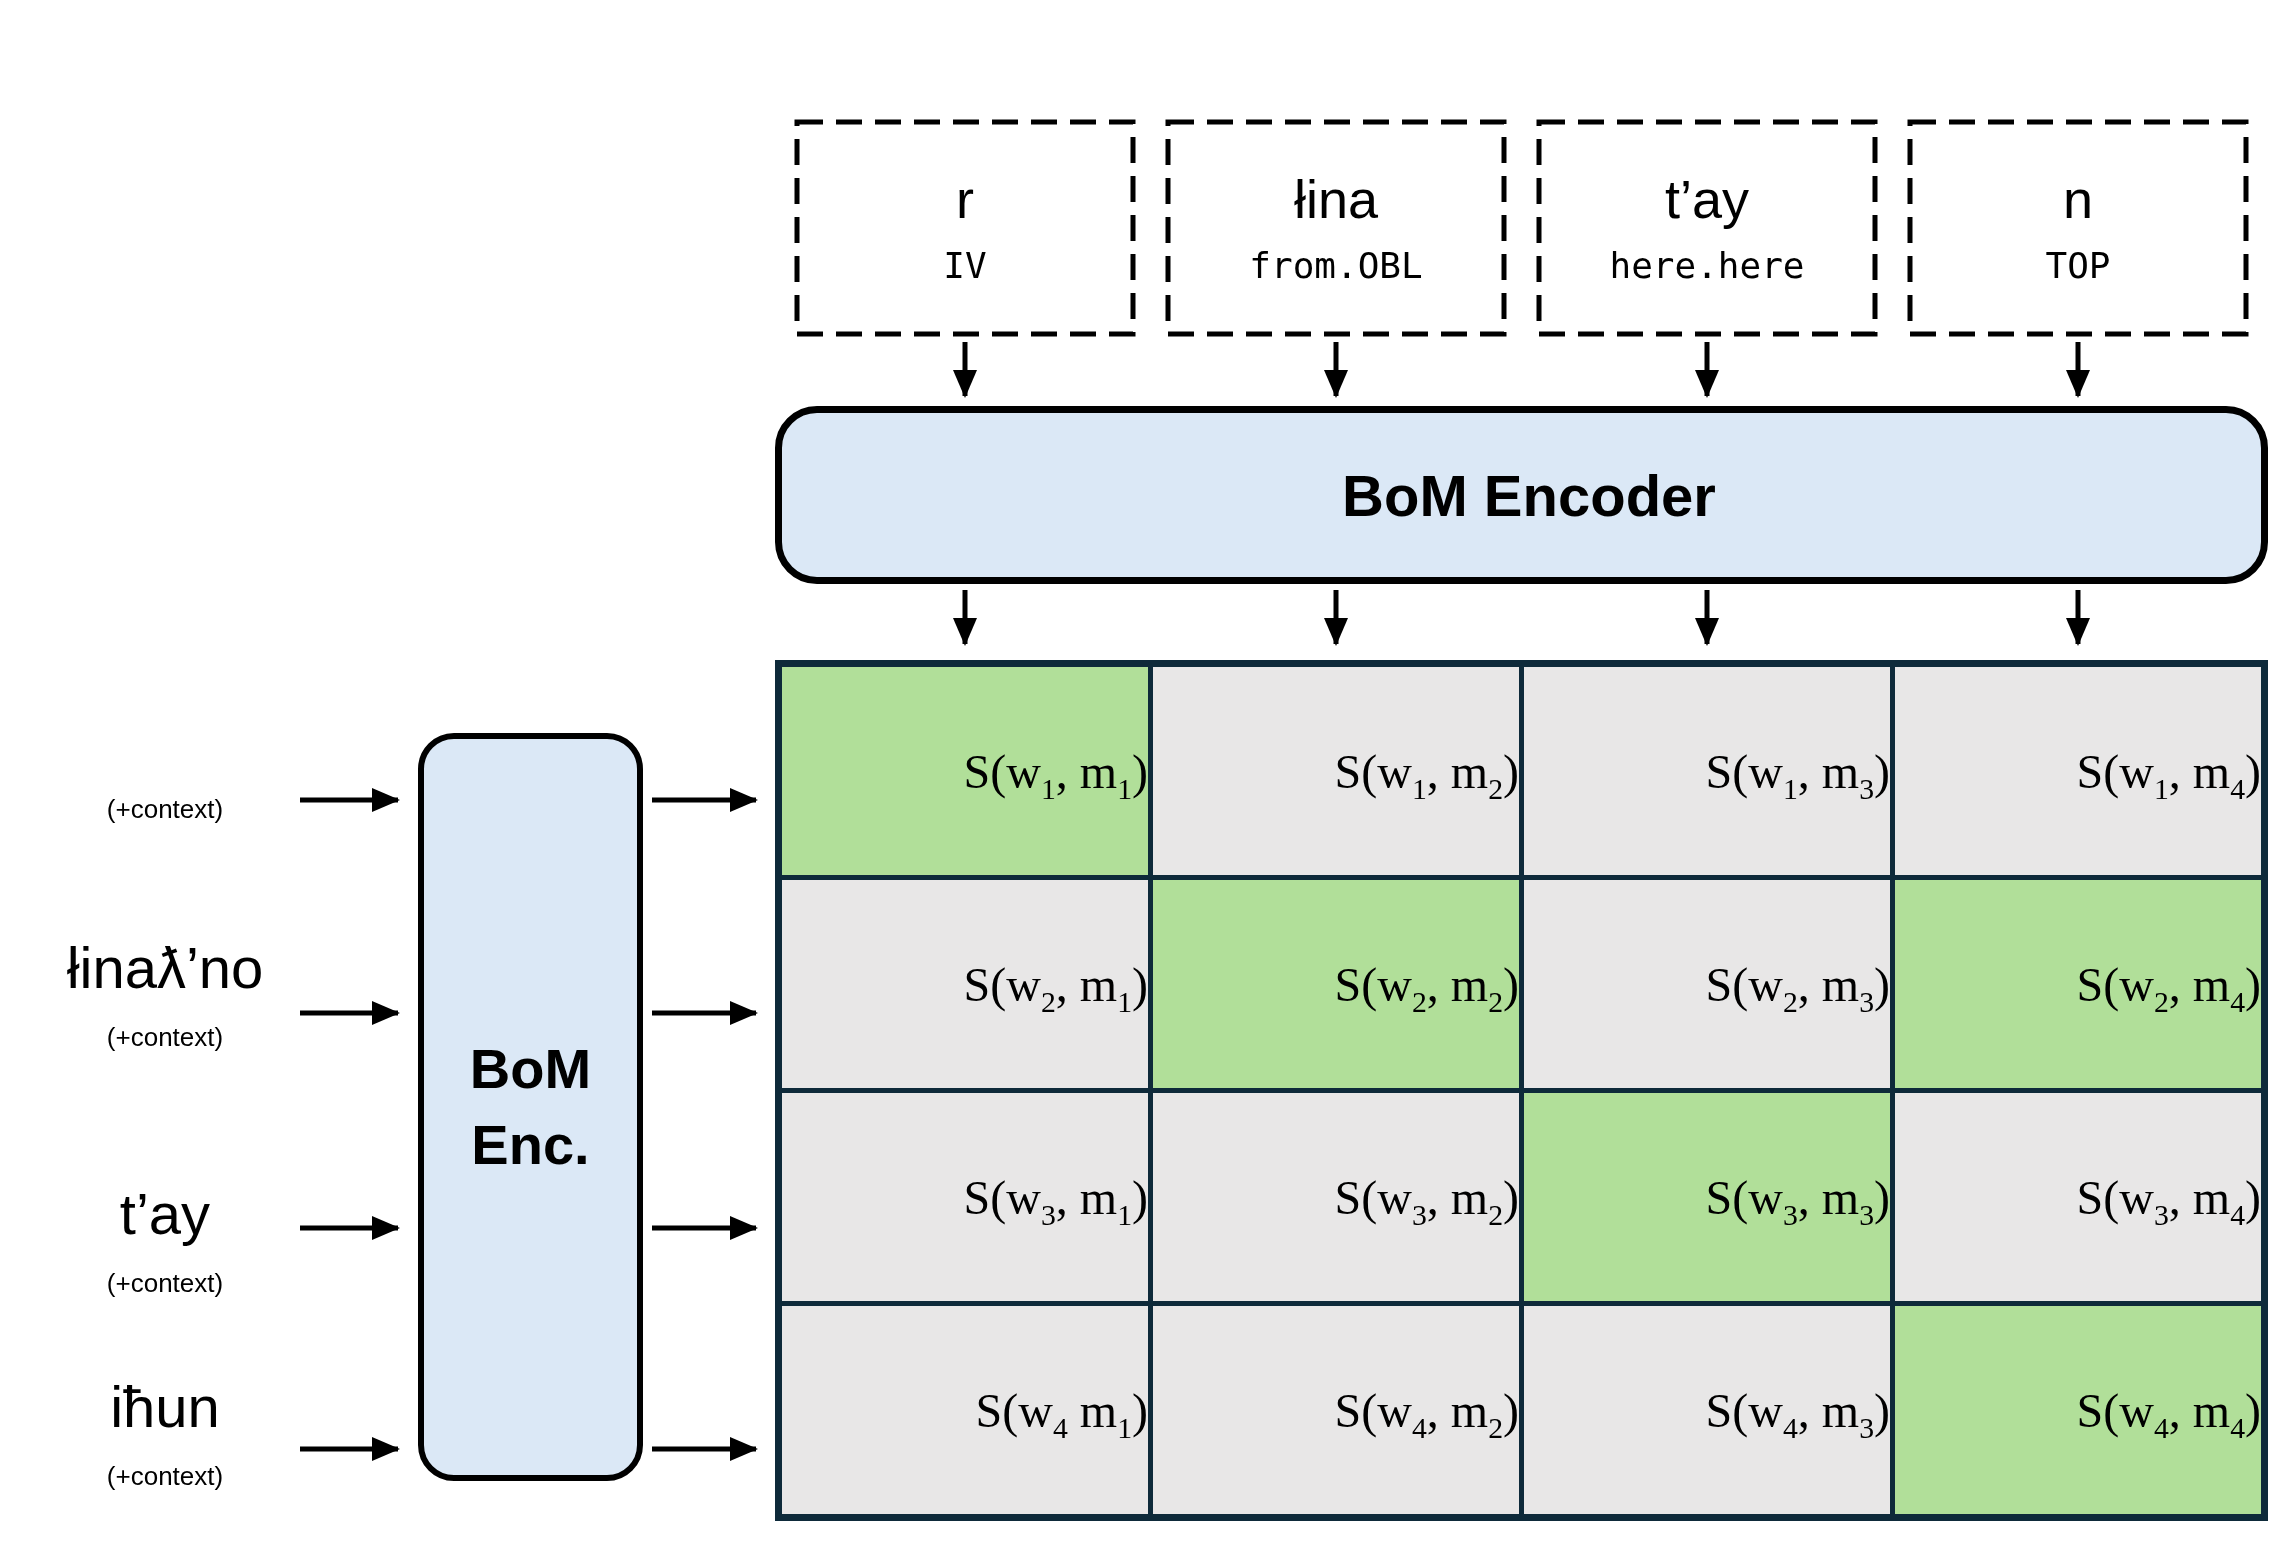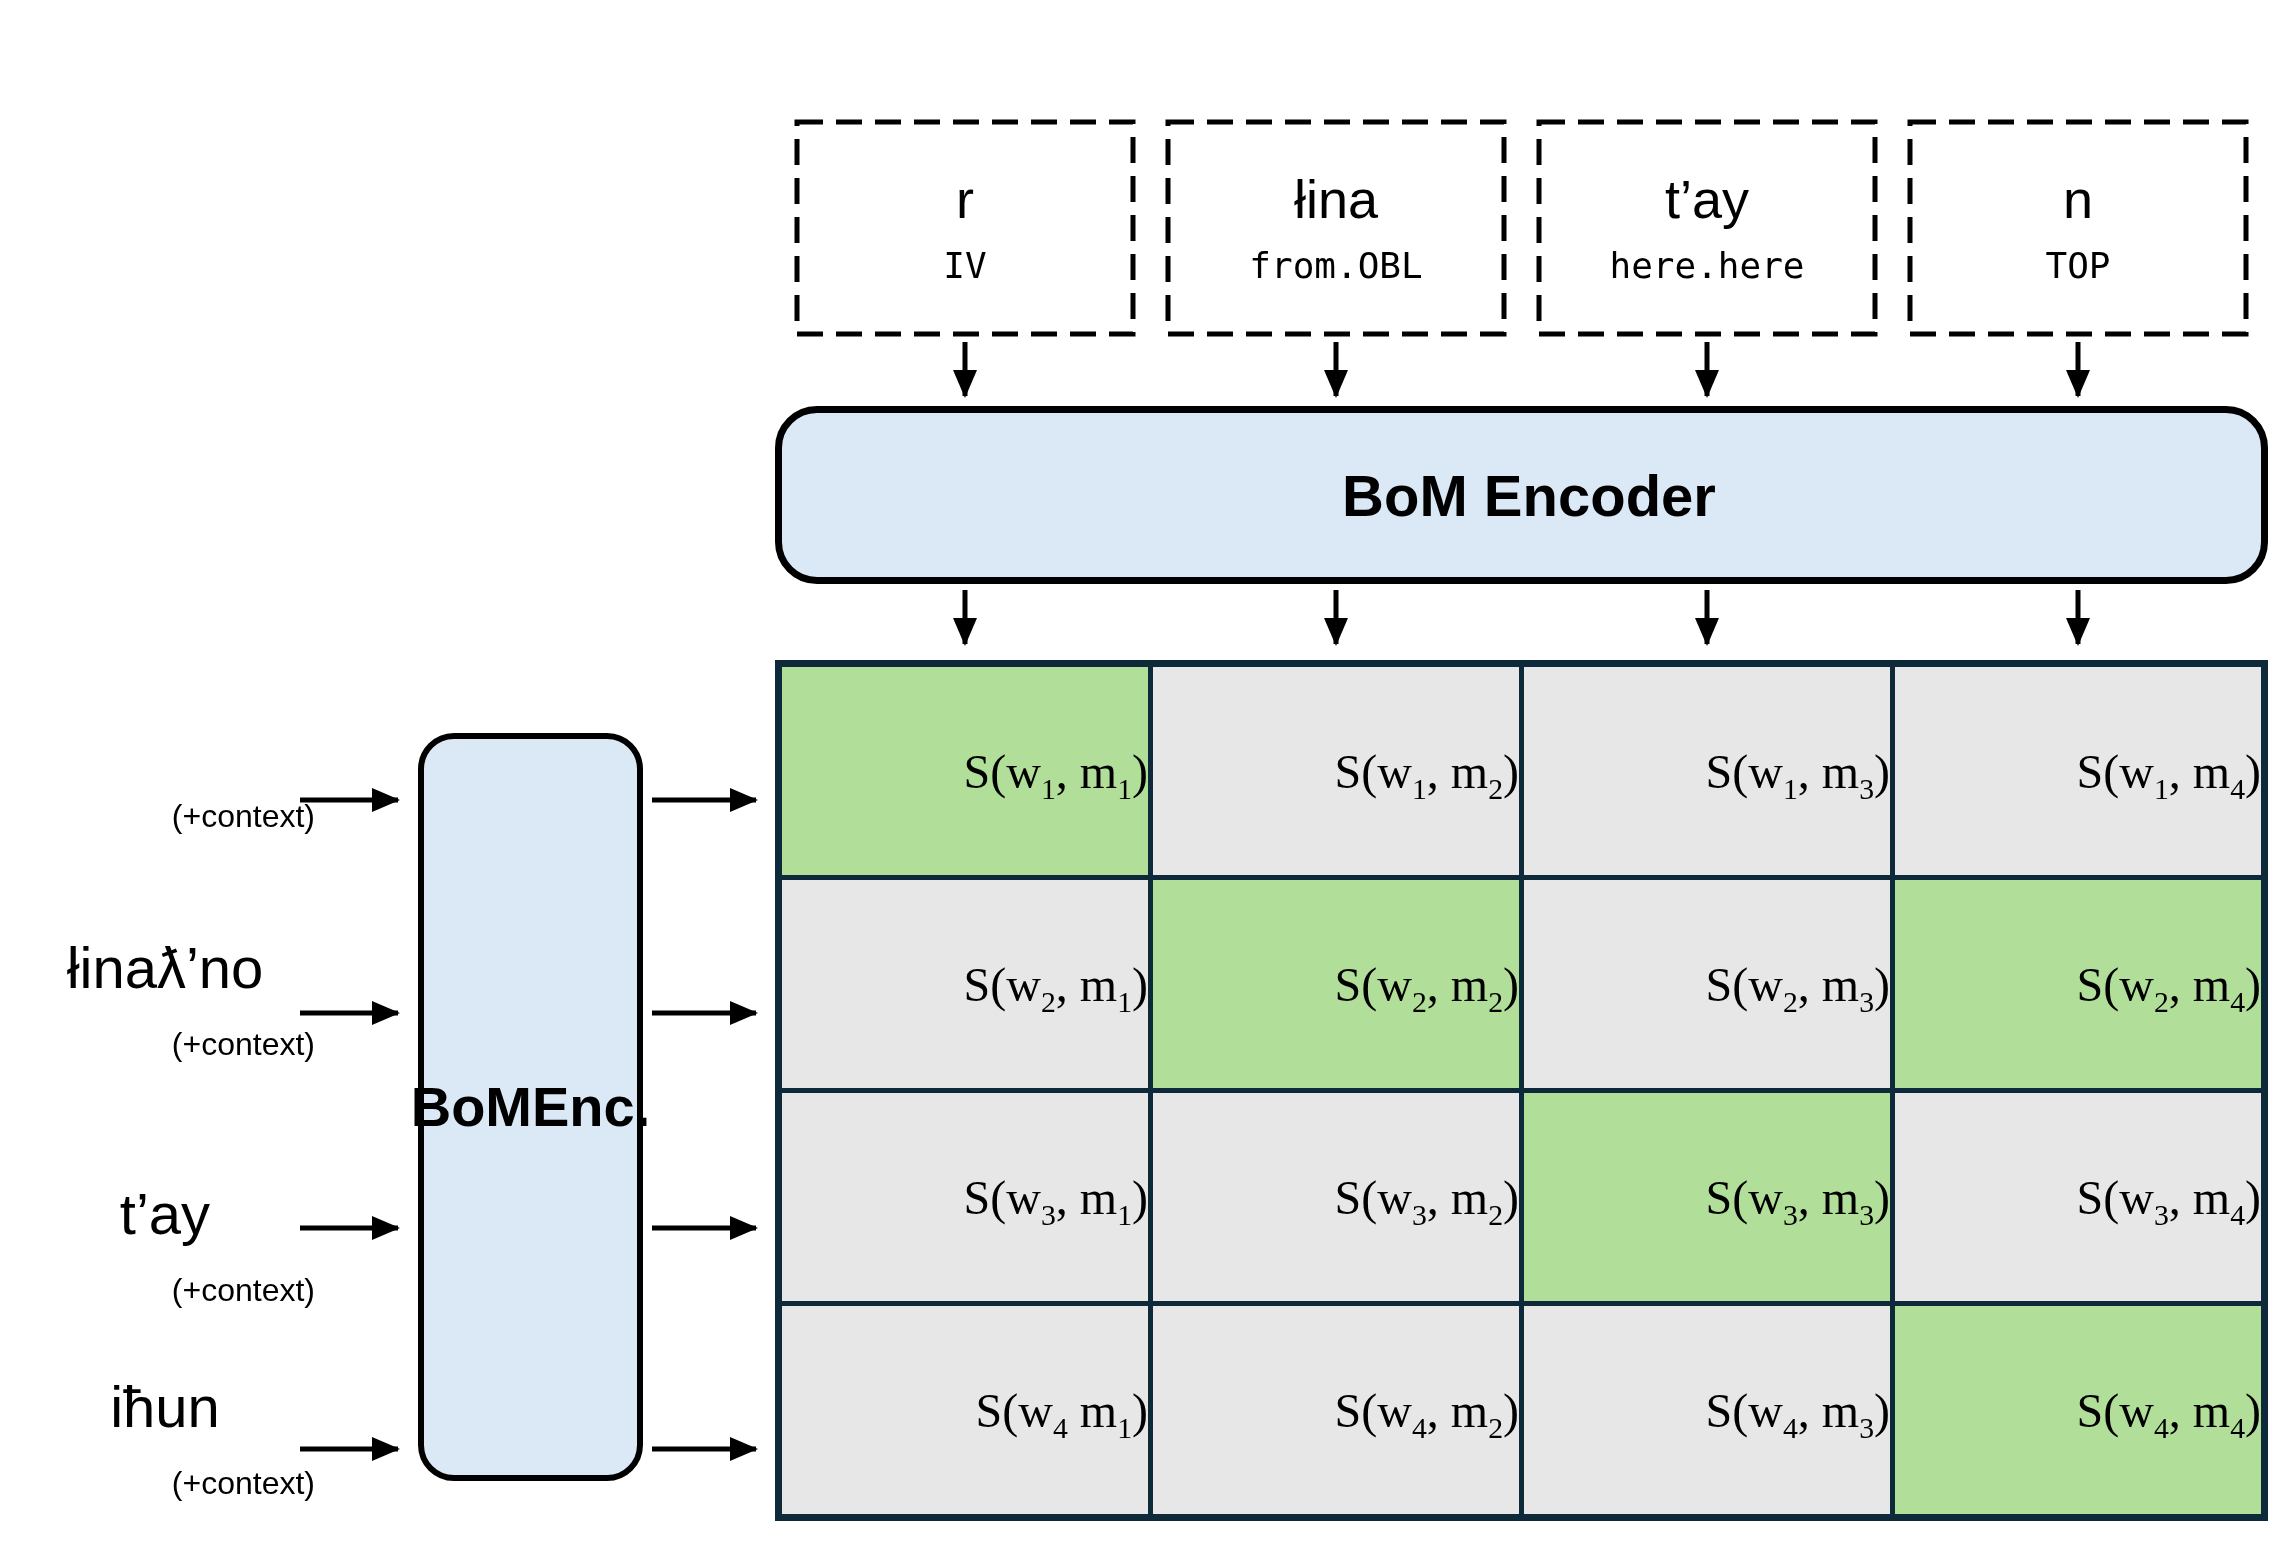--- a/index.html
+++ b/index.html
@@ -37,33 +37,33 @@
   }
   .encoder-label{font-size:58px;font-weight:bold;}
 
   
   .side-encoder{
     position:absolute;left:418px;top:733px;width:225px;height:748px;
     box-sizing:border-box;
     background:var(--box-fill);
     border:6px solid var(--ink);
     border-radius:36px;
-    display:flex;flex-direction:row;align-items:center;justify-content:center;
+    display:flex;flex-direction:column;align-items:center;justify-content:center;
   }
   .side-encoder-line{font-size:56px;font-weight:bold;line-height:76px;}
 
   
   .word-list{position:absolute;inset:0;}
   .word-block{position:absolute;left:15px;width:300px;text-align:center;}
   .word-block:nth-of-type(1){top:776px;}
   .word-block:nth-of-type(2){top:932px;}
   .word-block:nth-of-type(3){top:1178px;}
   .word-block:nth-of-type(4){top:1371px;}
   .word-text{font-size:58px;line-height:72px;}
-  .word-context{font-size:32px;line-height:46px;margin-top:17px;text-align:right;}
+  .word-context{font-size:26px;line-height:46px;margin-top:10px;}
 
   
   .matrix{
     position:absolute;left:775px;top:660px;
     display:grid;
     grid-template-columns:repeat(4,366px);
     grid-auto-rows:208px;
     gap:5px;
     padding:7px;
     background:var(--grid-border);

